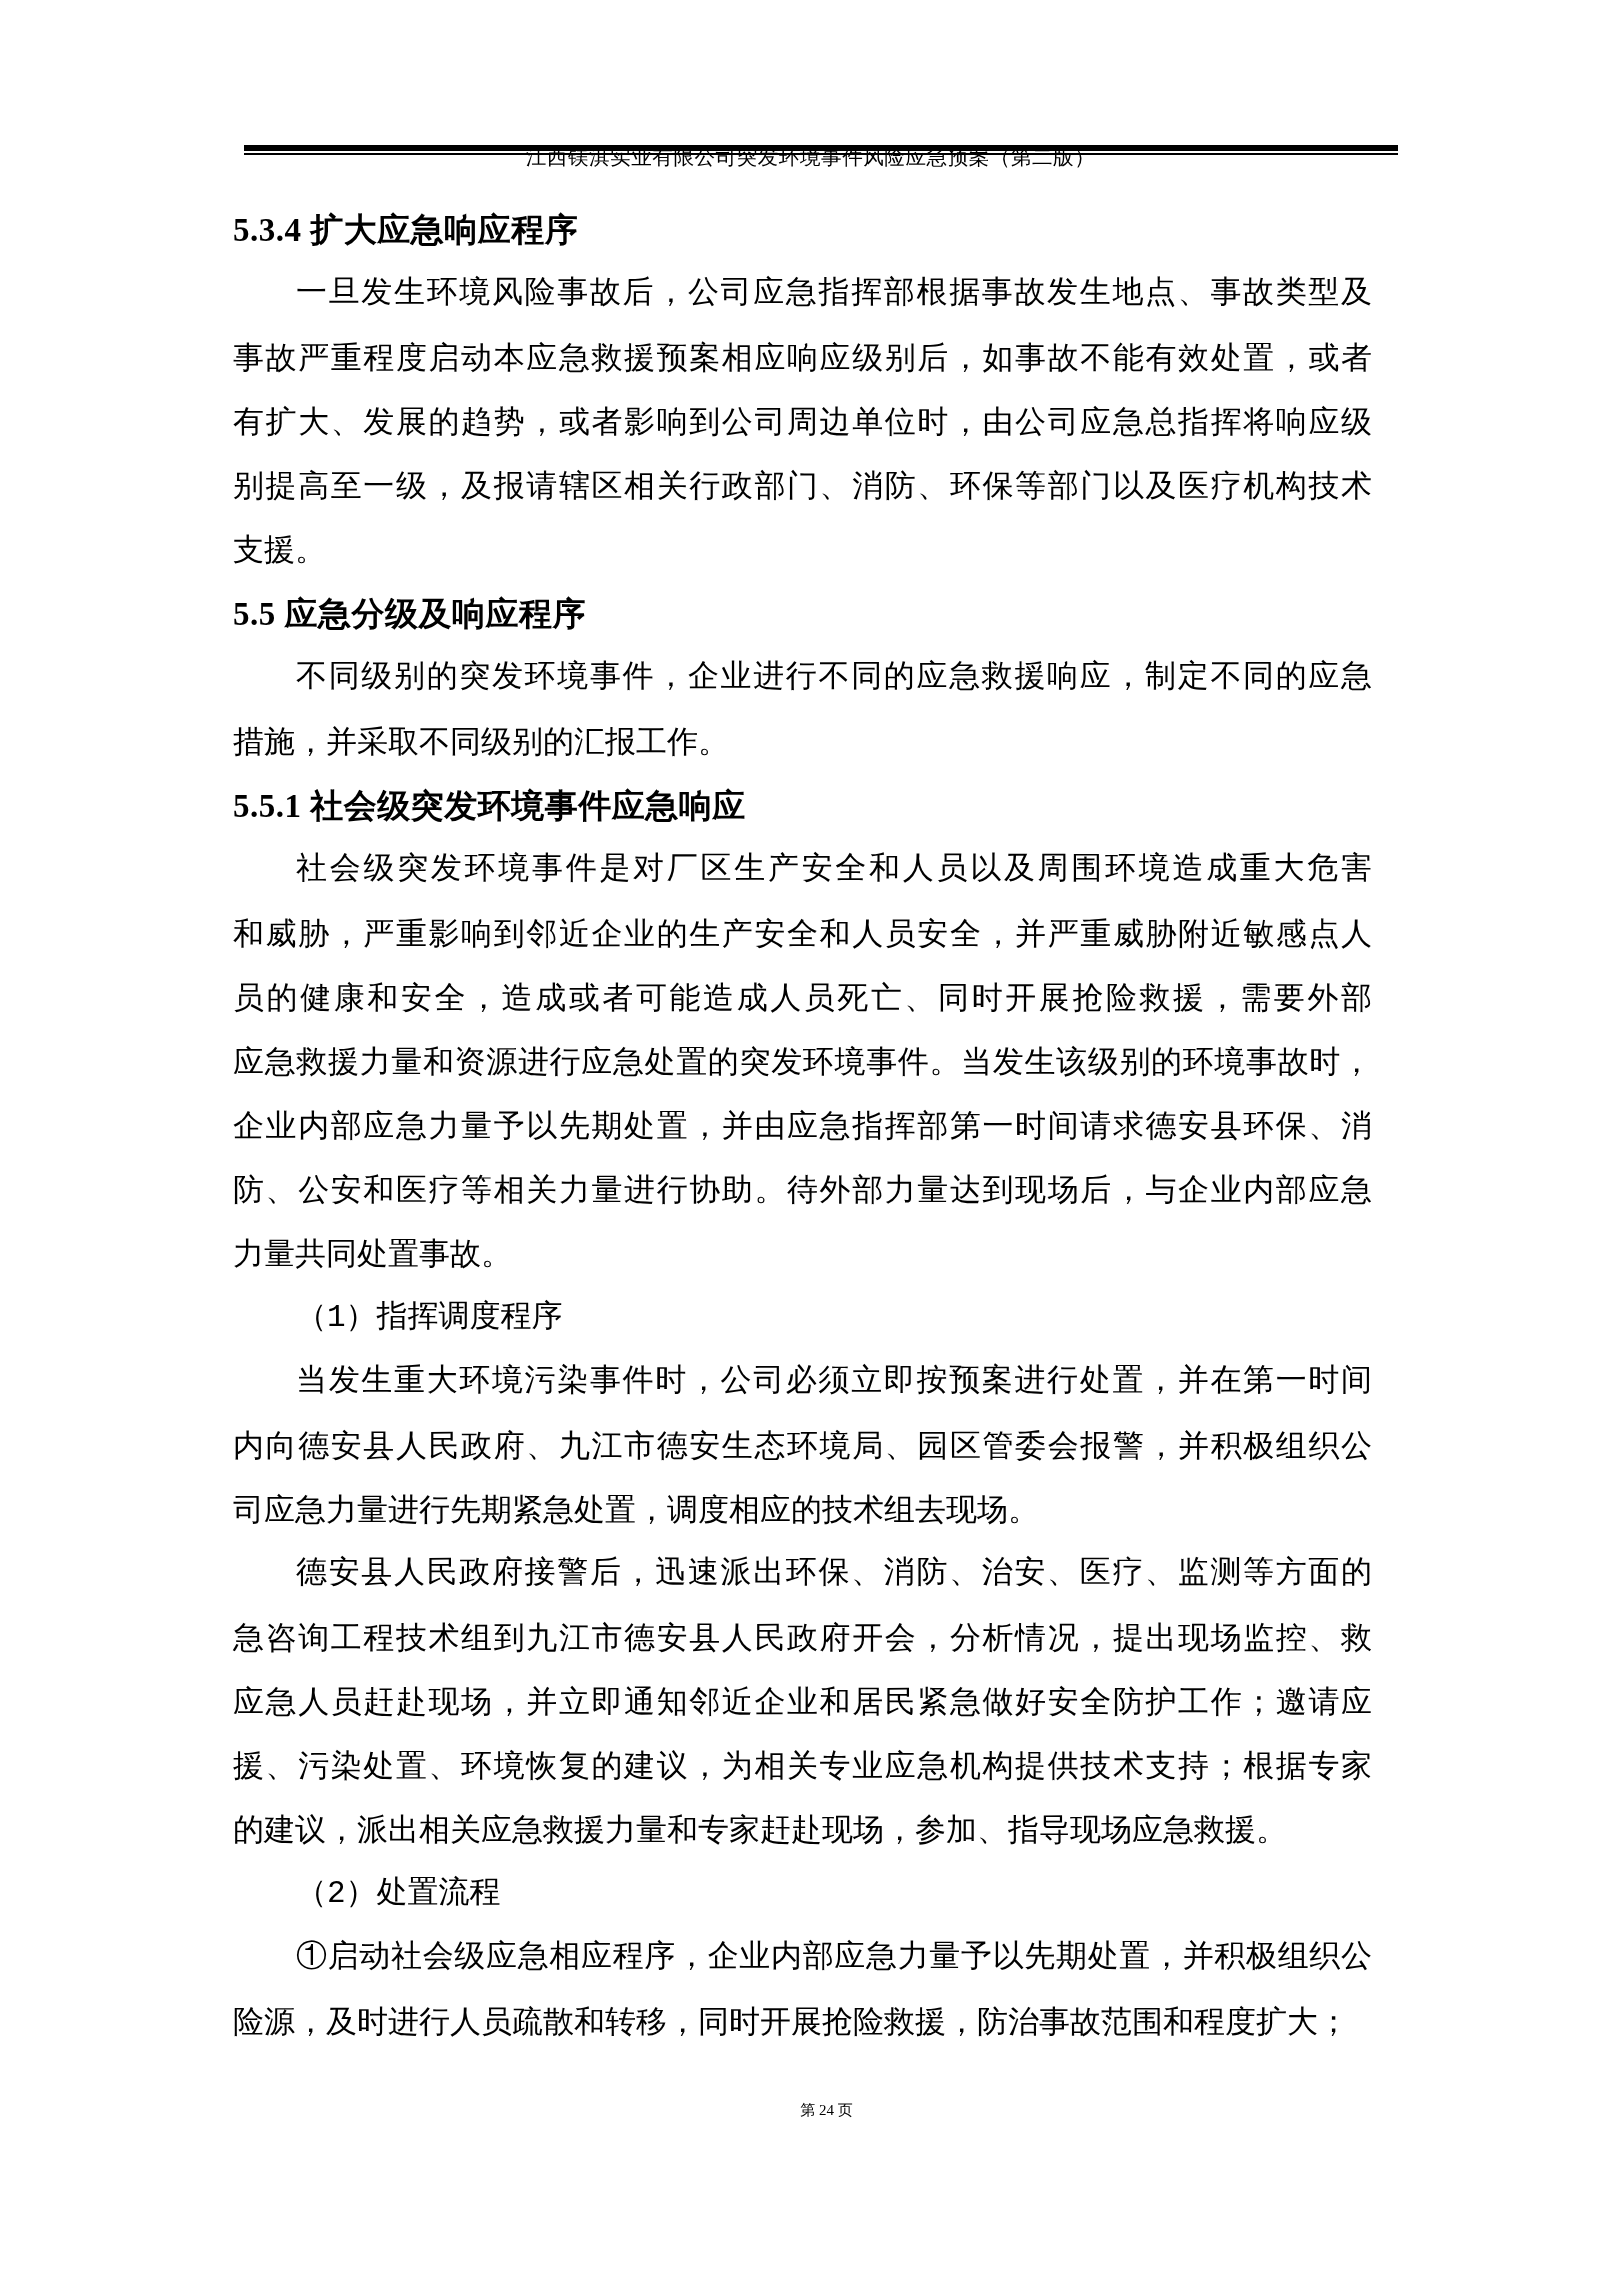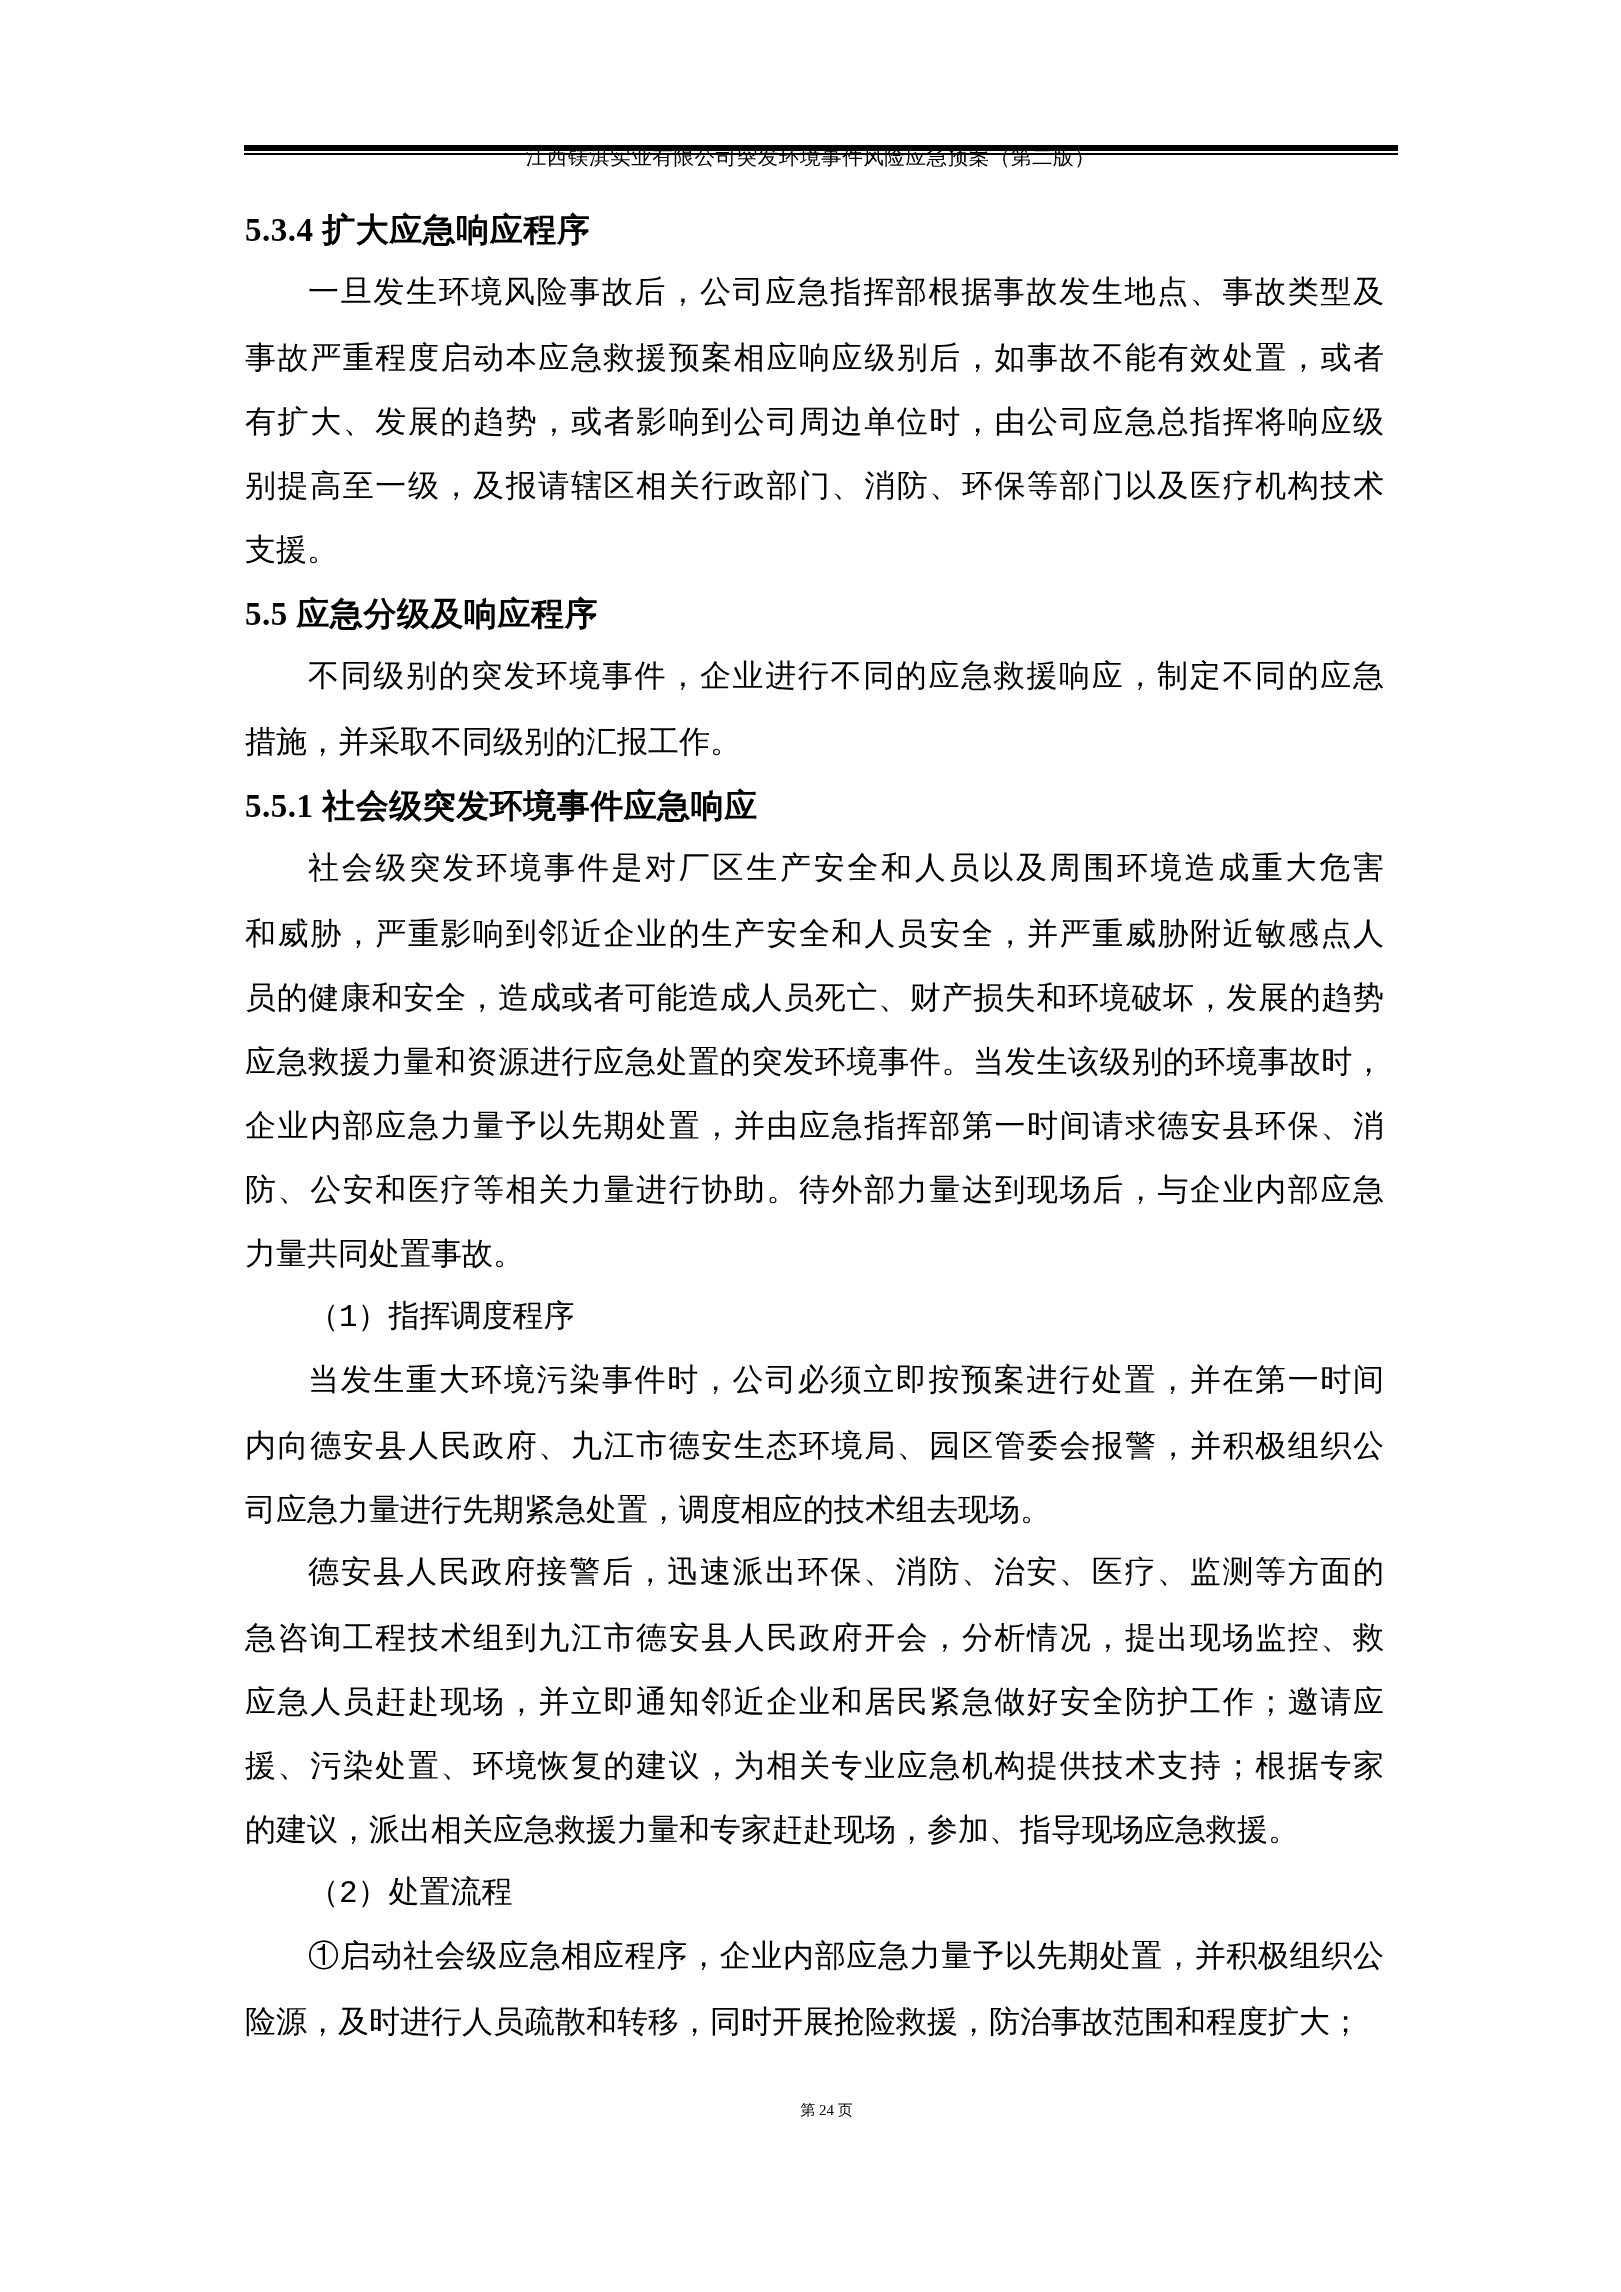--- a/index.html
+++ b/index.html
@@ -40,21 +40,21 @@
     position: absolute;
     top: 153px;
     left: 244px;
     width: 1154px;
     height: 2px;
     background: #000000;
   }
   .content {
     position: absolute;
     top: 198px;
-    left: 245px;
+    left: 233px;
     width: 1139px;
   }
   .heading {
     height: 64px;
     line-height: 64px;
     font-size: 33px;
     font-weight: bold;
     white-space: nowrap;
     letter-spacing: 0.5px;
   }
@@ -101,21 +101,21 @@
       </div>
       <div class="heading">5.5 应急分级及响应程序</div>
       <div class="para">
         <div class="line first jl">不同级别的突发环境事件，企业进行不同的应急救援响应，制定不同的应急</div>
         <div class="line">措施，并采取不同级别的汇报工作。</div>
       </div>
       <div class="heading">5.5.1 社会级突发环境事件应急响应</div>
       <div class="para">
         <div class="line first jl">社会级突发环境事件是对厂区生产安全和人员以及周围环境造成重大危害</div>
         <div class="line jl">和威胁，严重影响到邻近企业的生产安全和人员安全，并严重威胁附近敏感点人</div>
-        <div class="line jl">员的健康和安全，造成或者可能造成人员死亡、财产损失和环境破坏，发展的趋势</div>
+        <div class="line jl">员的健康和安全，造成或者可能造成人员死亡、同时开展抢险救援，需要外部</div>
         <div class="line jl">应急救援力量和资源进行应急处置的突发环境事件。当发生该级别的环境事故时，</div>
         <div class="line jl">企业内部应急力量予以先期处置，并由应急指挥部第一时间请求德安县环保、消</div>
         <div class="line jl">防、公安和医疗等相关力量进行协助。待外部力量达到现场后，与企业内部应急</div>
         <div class="line">力量共同处置事故。</div>
       </div>
       <div class="para">
         <div class="line first">（1）指挥调度程序</div>
       </div>
       <div class="para">
         <div class="line first jl">当发生重大环境污染事件时，公司必须立即按预案进行处置，并在第一时间</div>

